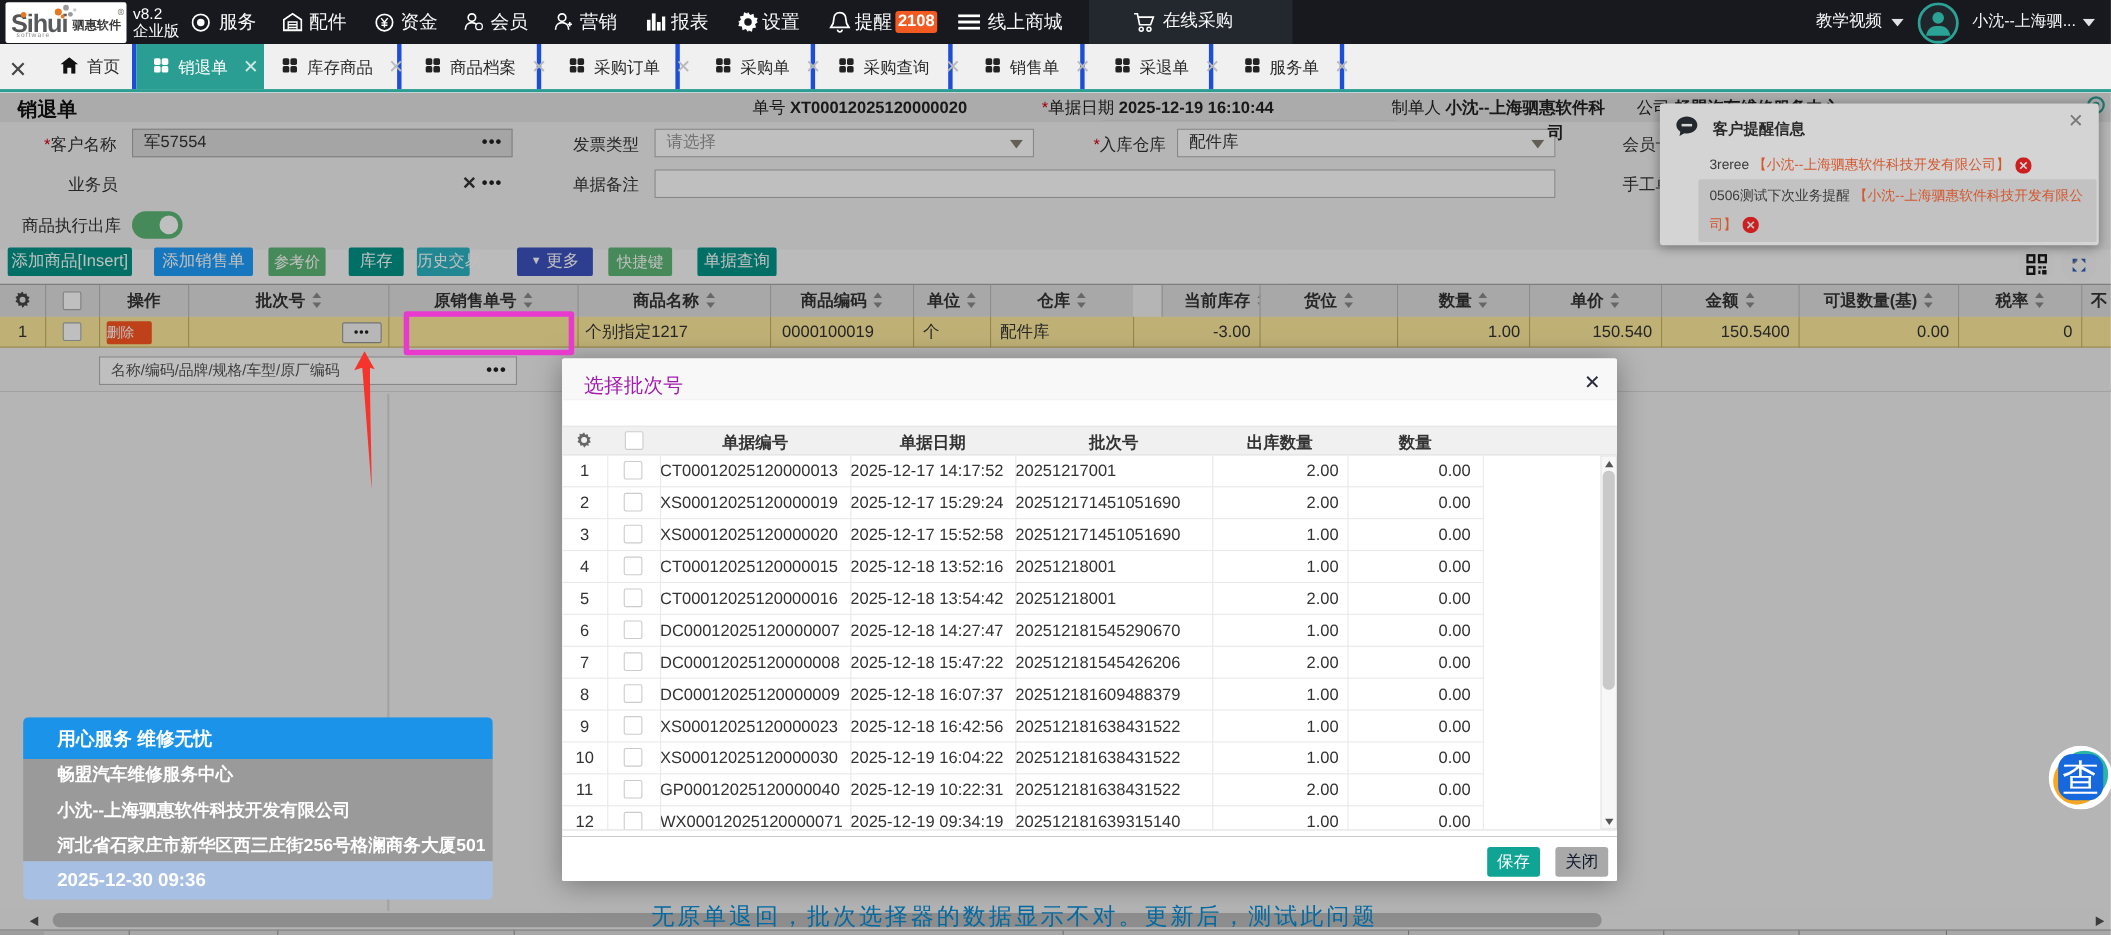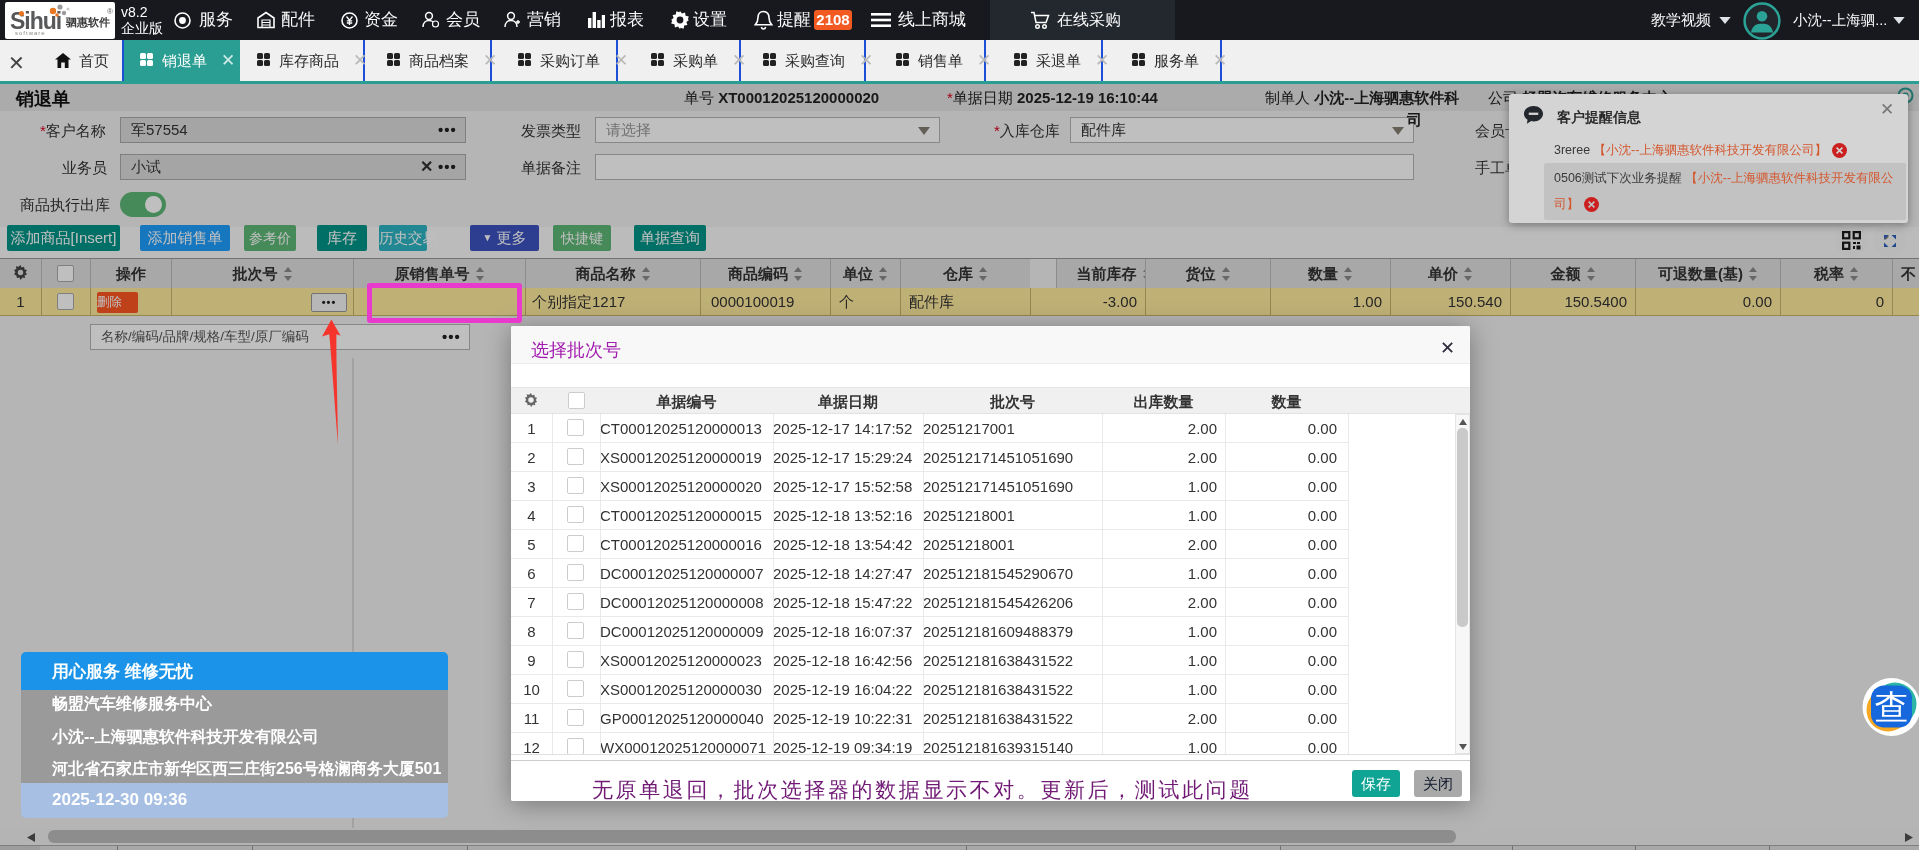--- a/index.html
+++ b/index.html
@@ -1,21 +1,21 @@
 <!DOCTYPE html>
 <html><head><meta charset="utf-8">
 <style>
 *{margin:0;padding:0;box-sizing:border-box}
 html,body{width:1919px;height:850px;overflow:hidden;background:#f2f2f2;
 font-family:"Liberation Sans",sans-serif;}
 .a{position:absolute}
 .nav{position:absolute;left:0;top:0;width:1919px;height:40px;background:#17191e;color:#fff}
 .nav .it{position:absolute;top:0;height:40px;line-height:40px;font-size:17px;color:#fafafa;white-space:nowrap}
 .tabs{position:absolute;left:0;top:40px;width:1919px;height:44px;background:#f0f0f0;border-bottom:3px solid #2a9e92}
-.tab{position:absolute;top:0;height:41px;line-height:41px;font-size:15px;color:#2b2b2b;border-right:2px solid #1d4ed8;white-space:nowrap}
+.tab{position:absolute;top:0;height:41px;line-height:41px;font-size:15px;color:#2b2b2b;border-right:4px solid #1d4ed8;white-space:nowrap}
 .gi{display:inline-block;width:15px;height:15px;vertical-align:-2px;margin-right:7px}
 .gi i{display:block;float:left;width:6px;height:6px;background:#222;border-radius:1.5px;margin:0 1px 1px 0}
 .tab.act .gi i{background:#fff}
 .tx{color:#b9b9b9;font-size:17px;margin-left:14px;font-weight:400}
 .cnt{position:absolute;left:0;top:84px;width:1919px;height:766px;background:#f2f2f2;overflow:hidden}
 .lbl{position:absolute;font-size:15px;color:#333;white-space:nowrap}
 .red{color:#d9001b}
 .inp{position:absolute;border:1px solid #aaa;background:#ddd;font-size:15px;color:#333;line-height:24px;padding-left:10px;white-space:nowrap}
 .winp{position:absolute;border:1px solid #b5b5b5;background:#fff;font-size:15px;line-height:24px;padding-left:10px;white-space:nowrap}
 .dots{position:absolute;font-weight:700;color:#222;font-size:15px;letter-spacing:1px}
@@ -169,21 +169,20 @@
       <path d="M0 0 L6 8 L12 0 Z" fill="#857f75"></path>
     </svg>
  <div class="lbl" style="left:994px;top:38px"><span class="red">*</span>入库仓库</div>
  <div class="winp" style="left:1070px;top:33px;width:344px;height:26px;color:#333">配件库</div>
  <svg class="a" style="left:1392px;top:43px" width="12" height="8" viewBox="0 0 12 8">
       <path d="M0 0 L6 8 L12 0 Z" fill="#857f75"></path>
     </svg>
  <div class="lbl" style="left:1475px;top:38px">会员卡</div>
 
  <div class="lbl" style="left:62px;top:75px">业务员</div>
- <div class="inp" style="left:120px;top:70px;width:346px;height:26px">小试</div>
  <div class="a" style="left:420px;top:73px;font-size:16px;color:#333;font-weight:700">✕</div>
  <div class="dots" style="left:438px;top:74px">•••</div>
  <div class="lbl" style="left:521px;top:75px">单据备注</div>
  <div class="winp" style="left:595px;top:70px;width:819px;height:26px"></div>
  <div class="lbl" style="left:1475px;top:75px">手工单号</div>
  <div class="a" style="left:1407px;top:27px;font-size:15px;font-weight:700;color:#222">司</div>
 
  <div class="lbl" style="left:20px;top:112px">商品执行出库</div>
  <div class="a" style="left:120px;top:108px;width:46px;height:25px;background:#5FB878;border-radius:13px"></div>
  <div class="a" style="left:145px;top:112px;width:17px;height:17px;background:#fff;border-radius:50%"></div>
@@ -463,21 +462,21 @@
 <svg class="a" style="left:1459px;top:419px" width="8" height="6" viewBox="0 0 8 6">
     <path d="M4 0 L8 6 L0 6 Z" fill="#555"></path>
   </svg>
 <div class="a" style="left:1457px;top:428px;width:11px;height:199px;background:#c9c9c9;border-radius:5px"></div>
 <svg class="a" style="left:1459px;top:744px" width="8" height="6" viewBox="0 0 8 6">
     <path d="M0 0 L8 0 L4 6 Z" fill="#555"></path>
   </svg>
 
 <div class="a" style="left:511px;top:754px;width:959px;height:1px;background:#e0e0e0"></div>
 <div class="a" style="left:511px;top:760px;width:959px;height:41px;background:#fff;border-top:1px solid #ccc;border-radius:0 0 2px 2px"></div>
-<div class="a" style="left:592px;top:776px;font-size:21px;letter-spacing:2.6px;color:#701a75">无原单退回，批次选择器的数据显示不对。更新后，测试此问题</div>
+<div class="a" style="left:592px;top:819px;font-size:21px;letter-spacing:2.6px;color:#0369a1">无原单退回，批次选择器的数据显示不对。更新后，测试此问题</div>
 <div class="a" style="left:1352px;top:770px;width:48px;height:27px;background:#0fa493;border-radius:3px;color:#fff;font-size:15px;text-align:center;line-height:27px">保存</div>
 <div class="a" style="left:1414px;top:770px;width:48px;height:27px;background:#a9a9a9;border-radius:3px;color:#0f172a;font-size:15px;text-align:center;line-height:27px">关闭</div>
 
 <div class="a" style="left:367px;top:283px;width:155px;height:40px;border:5px solid #e93ace;border-radius:3px"></div>
 <svg class="a" style="left:305px;top:310px" width="55" height="150" viewBox="0 0 55 150">
     <path d="M26.4 9.4 L17 26.5 L24.3 24.3 C27.5 62 30.5 105 33 134.5 C32.6 98 31.2 58 31.4 24.3 L35.6 25.7 Z" fill="#f5342c"></path>
   </svg>
 
 <svg class="a" style="left:1862px;top:678px" width="59" height="58" viewBox="0 0 59 58">
     <circle cx="29.5" cy="29" r="29" fill="#fff"></circle>

